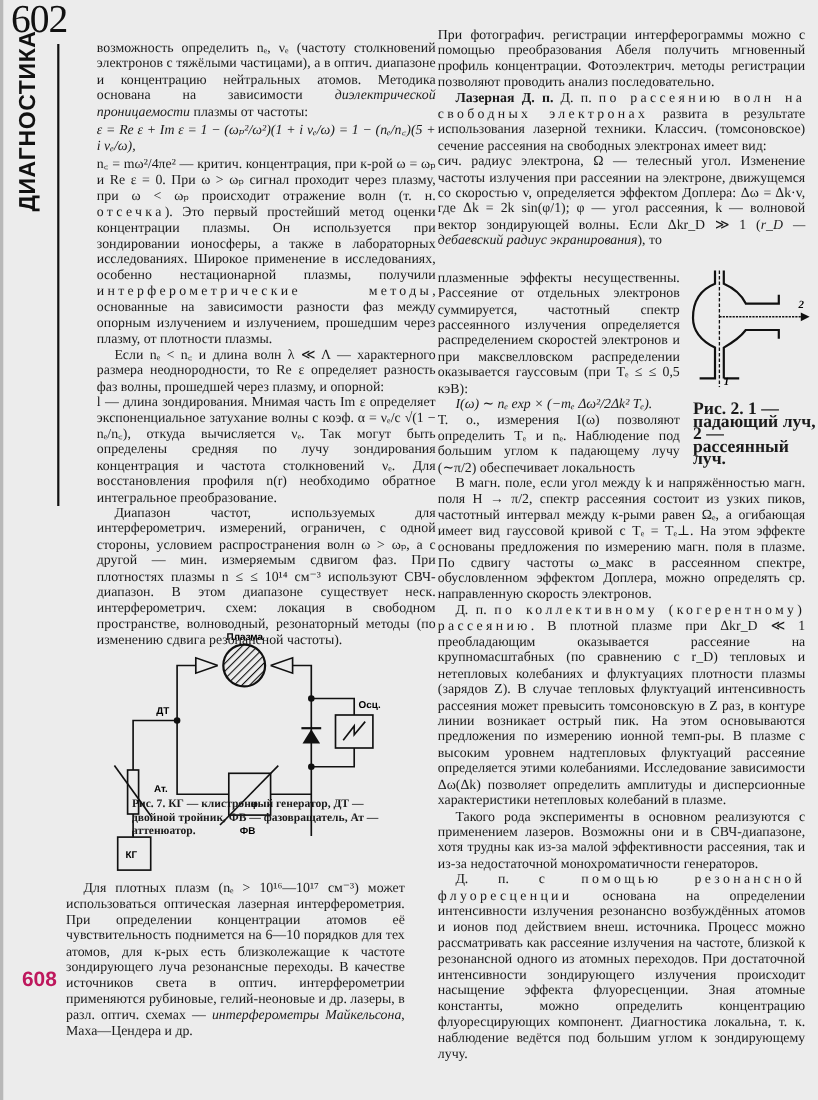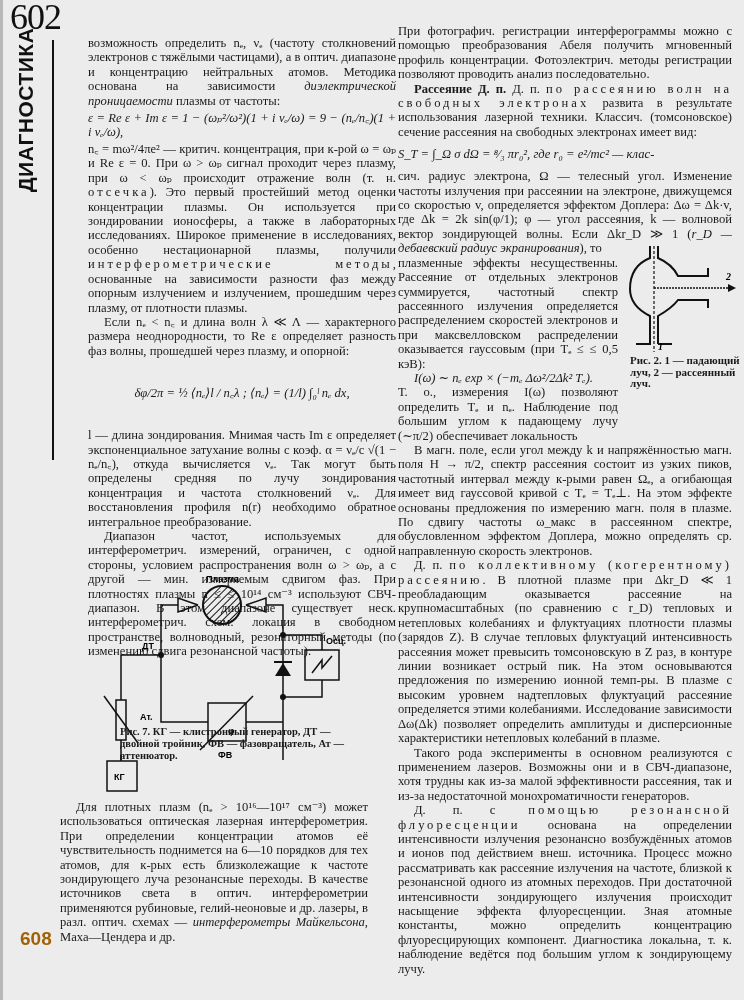--- a/index.html
+++ b/index.html
@@ -4,59 +4,56 @@
 <style>
   html,body{margin:0;padding:0;}
   body{width:744px;height:1000px;background:#ececec;position:relative;overflow:hidden;
        font-family:"Liberation Serif","DejaVu Serif",serif;color:#1a1a1a;}
   .page-edge{position:absolute;left:0;top:0;width:3px;height:1000px;background:#b8b8b8;}
   .running-head{position:absolute;left:6px;top:40px;width:40px;height:140px;}
   .running-head span{position:absolute;left:50%;top:50%;transform:translate(-50%,-50%) rotate(-90deg);
        font-family:"Liberation Sans","DejaVu Sans",sans-serif;font-weight:bold;font-size:21px;letter-spacing:0.5px;white-space:nowrap;color:#111;}
   .head-number{position:absolute;left:10px;top:-4px;font-family:"Liberation Serif",serif;font-size:36px;color:#111;letter-spacing:-1px;}
   .column-rule{position:absolute;left:52px;top:40px;width:2px;height:420px;background:#111;}
-  .folio{position:absolute;left:20px;top:928px;font-family:"Liberation Sans","DejaVu Sans",sans-serif;font-weight:bold;font-size:19px;color:#a16207;}
+  .folio{position:absolute;left:20px;top:880px;font-family:"Liberation Sans","DejaVu Sans",sans-serif;font-weight:bold;font-size:19px;color:#be185d;}
   .col{position:absolute;font-size:12.6px;line-height:14.4px;text-align:justify;}
   .col p{margin:0;}
   .col .ind{text-indent:16px;}
   .col-left{left:60px;width:308px;top:36px;margin-left:28px;}
   .col-right{left:398px;width:334px;top:9px;}
   .spaced{letter-spacing:3px;}
   .it{font-style:italic;}
   .b{font-weight:bold;}
   .eq-block{height:34px;display:flex;align-items:center;justify-content:flex-start;font-size:12.6px;}
   .eq2{height:70px;display:flex;align-items:center;justify-content:center;font-size:12.6px;}
   .fig1{position:absolute;left:60px;top:570px;width:310px;height:190px;}
   .fig1-caption{position:absolute;left:120px;top:726px;width:225px;font-size:10.5px;line-height:12px;font-weight:bold;}
   .fig2{position:absolute;left:628px;top:244px;width:110px;height:108px;}
-  .fig2-caption{position:absolute;left:630px;top:355px;width:115px;font-size:11px;line-height:11.5px;font-weight:bold;}
-  .right-wrap{width:220px;}
+  .fig2-caption{position:absolute;left:630px;top:366px;width:115px;font-size:16px;line-height:11.5px;font-weight:bold;}
+  .right-wrap{width:220px;margin-top:19px;}
   .lbl{font-family:"Liberation Sans","DejaVu Sans",sans-serif;font-weight:bold;font-size:9px;}
 </style>
 </head>
 <body>
 
 <div class="page-edge"></div>
 <div class="head-number">602</div>
 <div class="running-head">
     <span>ДИАГНОСТИКА</span>
   </div>
 <div class="column-rule"></div>
 <div class="folio">608</div>
 
 <div class="col col-left">
   <p><span>возможность определить nₑ, νₑ (частоту столкновений электронов с тяжёлыми частицами), а в оптич. диапазоне и концентрацию нейтральных атомов. Методика основана на зависимости </span><span class="it">диэлектрической проницаемости</span><span> плазмы от частоты:</span></p>
   <div class="eq-block">
-      <span class="it">ε = Re ε + Im ε = 1 − (ωₚ²/ω²)(1 + i νₑ/ω) = 9 − (nₑ/n꜀)(1 + i νₑ/ω),</span>
+      <span class="it">ε = Re ε + Im ε = 1 − (ωₚ²/ω²)(1 + i νₑ/ω) = 1 − (nₑ/n꜀)(5 + i νₑ/ω),</span>
     </div>
   <p><span>n꜀ = mω²/4πe² — критич. концентрация, при к-рой ω = ωₚ и Re ε = 0. При ω &gt; ωₚ сигнал проходит через плазму, при ω &lt; ωₚ происходит отражение волн (т. н. </span><span class="spaced">отсечка</span><span>). Это первый простейший метод оценки концентрации плазмы. Он используется при зондировании ионосферы, а также в лабораторных исследованиях. Широкое применение в исследованиях, особенно нестационарной плазмы, получили </span><span class="spaced">интерферометрические методы</span><span>, основанные на зависимости разности фаз между опорным излучением и излучением, прошедшим через плазму, от плотности плазмы.</span></p>
   <p class="ind">Если nₑ &lt; n꜀ и длина волн λ ≪ Λ — характерного размера неоднородности, то Re ε определяет разность фаз волны, прошедшей через плазму, и опорной:</p>
-  <div class="eq2">
-      <span class="it">δφ/2π = ½ ⟨nₑ⟩l / n꜀λ ;   ⟨nₑ⟩ = (1/l) ∫₀ˡ nₑ dx,</span>
-    </div>
   <p>l — длина зондирования. Мнимая часть Im ε определяет экспоненциальное затухание волны с коэф. α = νₑ/c √(1 − nₑ/n꜀), откуда вычисляется νₑ. Так могут быть определены средняя по лучу зондирования концентрация и частота столкновений νₑ. Для восстановления профиля n(r) необходимо обратное интегральное преобразование.</p>
   <p class="ind">Диапазон частот, используемых для интерферометрич. измерений, ограничен, с одной стороны, условием распространения волн ω &gt; ωₚ, а с другой — мин. измеряемым сдвигом фаз. При плотностях плазмы n ≤ ≤ 10¹⁴ см⁻³ используют СВЧ-диапазон. В этом диапазоне существует неск. интерферометрич. схем: локация в свободном пространстве, волноводный, резонаторный методы (по изменению сдвига резонансной частоты).</p>
 </div>
 
 <svg class="fig1" viewBox="0 0 310 190">
   <defs>
     <pattern id="hatch" width="5" height="5" patternUnits="userSpaceOnUse" patternTransform="rotate(45)">
       <line x1="0" y1="0" x2="0" y2="5" stroke="#111" stroke-width="2"></line>
     </pattern>
   </defs>
@@ -95,24 +92,21 @@
   <text class="lbl" x="9" y="25">КГ</text>
 </svg>
 <div class="fig1-caption">Рис. 7. КГ — клистронный генератор, ДТ — двойной тройник, ФВ — фазовращатель, Ат — аттенюатор.</div>
 
 <div class="col" style="left:60px;width:308px;top:800px;">
   <p class="ind"><span>Для плотных плазм (nₑ &gt; 10¹⁶—10¹⁷ см⁻³) может использоваться оптическая лазерная интерферометрия. При определении концентрации атомов её чувствительность поднимется на 6—10 порядков для тех атомов, для к-рых есть близколежащие к частоте зондирующего луча резонансные переходы. В качестве источников света в оптич. интерферометрии применяются рубиновые, гелий-неоновые и др. лазеры, в разл. оптич. схемах — </span><span class="it">интерферометры Майкельсона</span><span>, Маха—Цендера и др.</span></p>
 </div>
 
 <div class="col col-right" style="top:24px;">
   <p>При фотографич. регистрации интерферограммы можно с помощью преобразования Абеля получить мгновенный профиль концентрации. Фотоэлектрич. методы регистрации позволяют проводить анализ последовательно.</p>
-  <p class="ind"><span class="b">Рассеяние Д. п.</span><span> Д. п. </span><span class="spaced">по рассеянию волн на свободных электронах</span><span> развита в результате использования лазерной техники. Классич. (томсоновское) сечение рассеяния на свободных электронах имеет вид:</span></p>
-  <div style="height:30px;display:flex;align-items:center;">
-      <span class="it">S_T = ∫_Ω σ dΩ = ⁸⁄₃ πr₀², где r₀ = e²/mc² — клас-</span>
-    </div>
+  <p class="ind"><span class="b">Лазерная Д. п.</span><span> Д. п. </span><span class="spaced">по рассеянию волн на свободных электронах</span><span> развита в результате использования лазерной техники. Классич. (томсоновское) сечение рассеяния на свободных электронах имеет вид:</span></p>
   <p><span>сич. радиус электрона, Ω — телесный угол. Изменение частоты излучения при рассеянии на электроне, движущемся со скоростью v, определяется эффектом Доплера: Δω = Δk·v, где Δk = 2k sin(φ/1); φ — угол рассеяния, k — волновой вектор зондирующей волны. Если Δkr_D ≫ 1 (</span><span class="it">r_D — дебаевский радиус экранирования</span><span>), то</span></p>
   <div class="right-wrap">
     <p>плазменные эффекты несущественны. Рассеяние от отдельных электронов суммируется, частотный спектр рассеянного излучения определяется распределением скоростей электронов и при максвелловском распределении оказывается гауссовым (при Tₑ ≤ ≤ 0,5 кэВ):</p>
     <p class="it ind">I(ω) ∼ nₑ exp × (−mₑ Δω²/2Δk² Tₑ).</p>
     <p>Т. о., измерения I(ω) позволяют определить Tₑ и nₑ. Наблюдение под большим углом к падающему лучу (∼π/2) обеспечивает локальность</p>
   </div>
   <p class="ind">В магн. поле, если угол между k и напряжённостью магн. поля H → π/2, спектр рассеяния состоит из узких пиков, частотный интервал между к-рыми равен Ωₑ, а огибающая имеет вид гауссовой кривой с Tₑ = Tₑ⊥. На этом эффекте основаны предложения по измерению магн. поля в плазме. По сдвигу частоты ω_макс в рассеянном спектре, обусловленном эффектом Доплера, можно определять ср. направленную скорость электронов.</p>
   <p class="ind"><span>Д. п. </span><span class="spaced">по коллективному (когерентному) рассеянию</span><span>. В плотной плазме при Δkr_D ≪ 1 преобладающим оказывается рассеяние на крупномасштабных (по сравнению с r_D) тепловых и нетепловых колебаниях и флуктуациях плотности плазмы (зарядов Z). В случае тепловых флуктуаций интенсивность рассеяния может превысить томсоновскую в Z раз, в контуре линии возникает острый пик. На этом основываются предложения по измерению ионной темп-ры. В плазме с высоким уровнем надтепловых флуктуаций рассеяние определяется этими колебаниями. Исследование зависимости Δω(Δk) позволяет определить амплитуды и дисперсионные характеристики нетепловых колебаний в плазме.</span></p>
   <p class="ind">Такого рода эксперименты в основном реализуются с применением лазеров. Возможны они и в СВЧ-диапазоне, хотя трудны как из-за малой эффективности рассеяния, так и из-за недостаточной монохроматичности генераторов.</p>
   <p class="ind"><span>Д. п. </span><span class="spaced">с помощью резонансной флуоресценции</span><span> основана на определении интенсивности излучения резонансно возбуждённых атомов и ионов под действием внеш. источника. Процесс можно рассматривать как рассеяние излучения на частоте, близкой к резонансной одного из атомных переходов. При достаточной интенсивности зондирующего излучения происходит насыщение эффекта флуоресценции. Зная атомные константы, можно определить концентрацию флуоресцирующих компонент. Диагностика локальна, т. к. наблюдение ведётся под большим углом к зондирующему лучу.</span></p>

